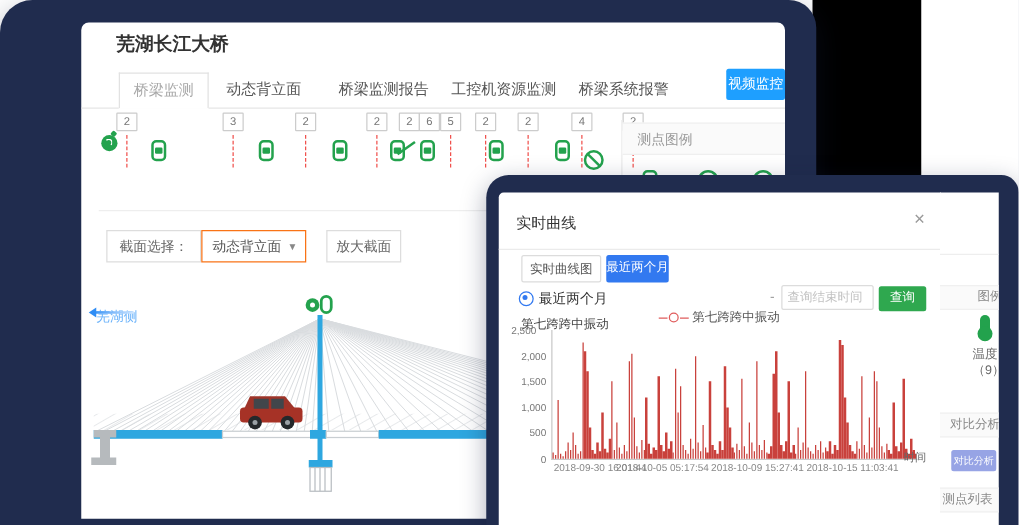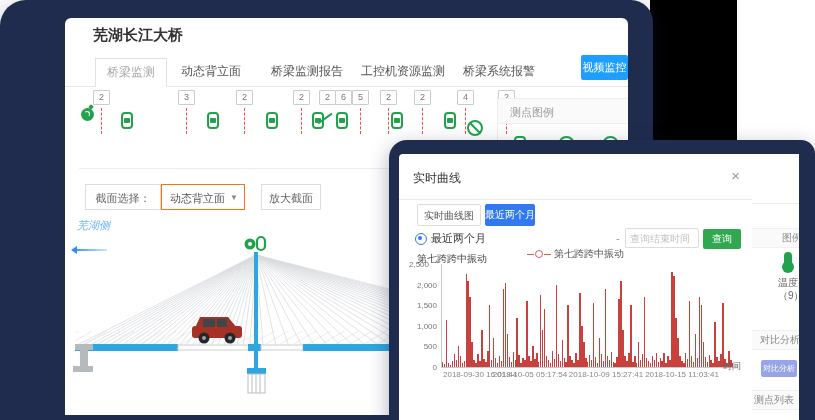--- a/index.html
+++ b/index.html
@@ -40,21 +40,21 @@
   .panel-h{position:absolute;left:0;top:2px;width:130px;height:26px;background:#fafafa;border-top:1px solid #efefef;border-bottom:1px solid #efefef;color:#999;font-size:11px;line-height:26px;padding-left:12px;box-sizing:border-box;}
 
   
   .sec-line{left:14px;top:150px;width:404px;height:0;border-top:1px solid #eee;}
   .cell{position:absolute;height:26px;line-height:26px;font-size:11px;box-sizing:border-box;}
   .lbl-cell{left:20px;top:166px;width:76px;border:1px solid #ddd;color:#666;text-align:center;background:#fff;}
   .sel-cell{left:96px;top:166px;width:84px;border:1px solid #f97316;color:#555;background:#fff;padding-left:8px;cursor:pointer;}
   .sel-caret{position:absolute;right:6px;top:0;font-size:8px;color:#888;}
   .zoom-btn{left:196px;top:166px;width:60px;border:1px solid #ddd;color:#666;text-align:center;background:#fff;cursor:pointer;}
 
-  .side-lab{left:12px;top:200px;font-size:11px;color:#6cb3fa;font-style:italic;}
+  .side-lab{left:12px;top:228px;font-size:11px;color:#6cb3fa;}
   .side-arrow{left:8px;top:231px;width:34px;height:2px;background:linear-gradient(to right,#2f8df5,#cfe6ff);}
   .side-arrow::before{content:'';position:absolute;left:-6px;top:-3px;border:4px solid transparent;border-right:6px solid #2f8df5;}
 
   
   .m-head{position:absolute;left:0;top:0;width:100%;height:46px;border-bottom:1px solid #ebebeb;box-sizing:border-box;}
   .m-title{position:absolute;left:14px;top:16px;font-size:12px;color:#333;}
   .m-close{position:absolute;right:12px;top:13px;font-size:15px;color:#9a9a9a;cursor:pointer;}
   .m-tab1{position:absolute;left:18px;top:50px;width:64px;height:22px;border:1px solid #dcdcdc;color:#555;font-size:10px;text-align:center;line-height:22px;border-radius:2px;cursor:pointer;box-sizing:border-box;}
   .m-tab2{position:absolute;left:86px;top:50px;width:50px;height:22px;background:#3279f0;color:#fff;font-size:10px;text-align:center;line-height:22px;border-radius:2px;cursor:pointer;}
   .radio{position:absolute;left:16px;top:79px;width:10px;height:10px;border:1px solid #3279f0;border-radius:50%;cursor:pointer;}

